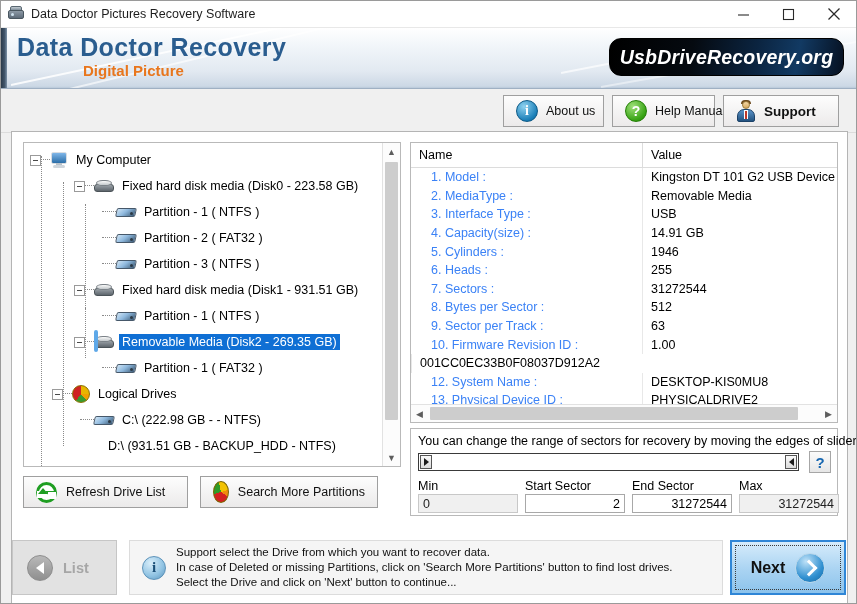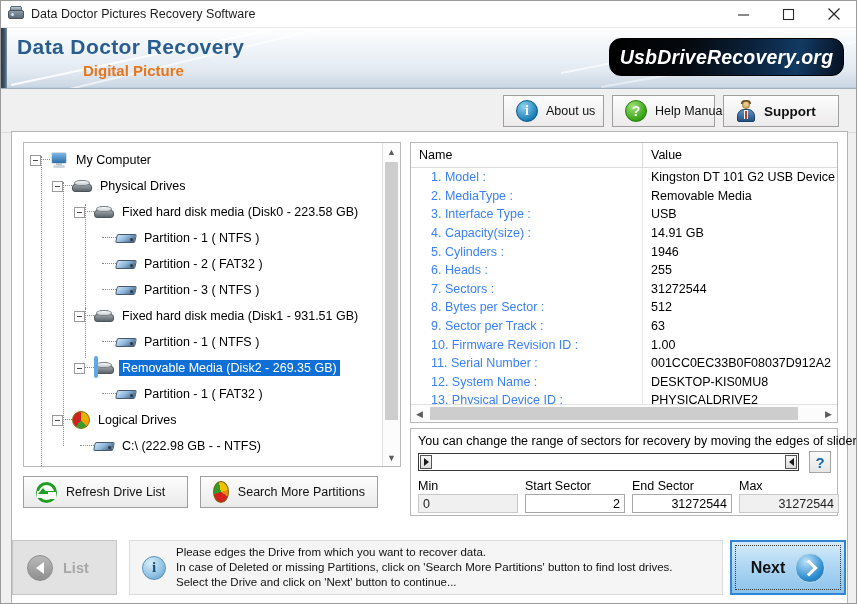--- a/index.html
+++ b/index.html
@@ -31,21 +31,21 @@
      background:linear-gradient(#ffffff 0%,#f2f6fa 28%,#e2e9f1 72%,#ccd8e5 97%, #b9c8d9 100%);
      border-bottom:1px solid #9fb0c3;}
   .hdr-leftbar{position:absolute;left:0;top:0;width:6px;height:100%;
      background:linear-gradient(90deg,#2b3a4a,#41556a 60%,#7e93a8);}
   .swoosh{position:absolute;background:rgba(255,255,255,.85);height:1.5px;transform-origin:left center;}
   .sw1{left:10px;top:56px;width:420px;transform:rotate(-12deg);}
   .sw2{left:60px;top:62px;width:380px;transform:rotate(-13.5deg);opacity:.75;}
   .sw3{left:560px;top:44px;width:330px;transform:rotate(-11deg);opacity:.8;}
   .sw4{left:600px;top:58px;width:280px;transform:rotate(-10deg);opacity:.55;}
   .brand{position:absolute;left:16px;top:5px;}
-  .brand1{font-size:21px;font-weight:bold;color:#2a5d8f;letter-spacing:.4px;
+  .brand1{font-size:25px;font-weight:bold;color:#2a5d8f;letter-spacing:.4px;
           font-family:"Liberation Sans",sans-serif;line-height:28px;}
   .brand2{font-size:15px;font-weight:bold;color:#e8761d;line-height:18px;
           margin-left:66px;margin-top:1px;}
   .logo{position:absolute;right:12px;top:10px;width:233px;height:36px;
         background:linear-gradient(100deg,#000000 0%,#050a10 35%,#0b2440 62%,#123a63 80%,#061020 100%);
         border:1px solid #000;border-radius:12px;display:flex;align-items:center;justify-content:center;}
   .logo span{color:#fff;font-size:19.5px;font-weight:bold;font-style:italic;letter-spacing:.2px;}
 
   
   .toolbar{height:43px;background:#f0f0f0;position:relative;border-bottom:1px solid #dcdcdc;}
@@ -283,30 +283,20 @@
             <div class="exp"></div>
             <div class="dots" style="width: 9px;"></div>
             <div class="di i-mon">
               <div class="scr"></div>
               <div class="std"></div>
               <div class="base"></div>
             </div>
             <div class="tlabel">My Computer</div>
           </div>
           <div class="trow">
-            <div style="width: 28px; flex: 0 0 auto;"></div>
-            <div class="exp"></div>
-            <div class="dots" style="width: 9px;"></div>
-            <div class="di i-hdd">
-              <div class="bot"></div>
-              <div class="top"></div>
-            </div>
-            <div class="tlabel">Physical Drives</div>
-          </div>
-          <div class="trow">
             <div style="width: 50px; flex: 0 0 auto;"></div>
             <div class="exp"></div>
             <div class="dots" style="width: 9px;"></div>
             <div class="di i-hdd">
               <div class="bot"></div>
               <div class="top"></div>
             </div>
             <div class="tlabel">Fixed hard disk media (Disk0 - 223.58 GB)</div>
           </div>
           <div class="trow">
@@ -469,21 +459,20 @@
           </div>
           <div class="prow">
             <div class="c1">9. Sector per Track :</div>
             <div class="c2">63</div>
           </div>
           <div class="prow">
             <div class="c1">10. Firmware Revision ID :</div>
             <div class="c2">1.00</div>
           </div>
           <div class="prow">
-            <div class="c1">11. Serial Number :</div>
             <div class="c2">001CC0EC33B0F08037D912A2</div>
           </div>
           <div class="prow">
             <div class="c1">12. System Name :</div>
             <div class="c2">DESKTOP-KIS0MU8</div>
           </div>
           <div class="prow">
             <div class="c1">13. Physical Device ID :</div>
             <div class="c2">PHYSICALDRIVE2</div>
           </div>
@@ -535,21 +524,21 @@
   <div class="bottom">
     <div class="backbtn">
       <div class="back-ico">
           <div class="tri"></div>
         </div>
       <div class="lbl">List</div>
     </div>
     <div class="msgbox">
       <div class="msg-ico">i</div>
       <div class="msg-lines">
-        <div>Please edges the Drive from which you want to recover data.</div>
+        <div>Support select the Drive from which you want to recover data.</div>
         <div>In case of Deleted or missing Partitions, click on 'Search More Partitions' button to find lost drives.</div>
         <div>Select the Drive and click on 'Next' button to continue...</div>
       </div>
     </div>
     <div class="nextbtn">
       <div class="inner"></div>
       <div class="lbl">Next</div>
       <div class="next-ico">
           <div class="chev"></div>
         </div>

